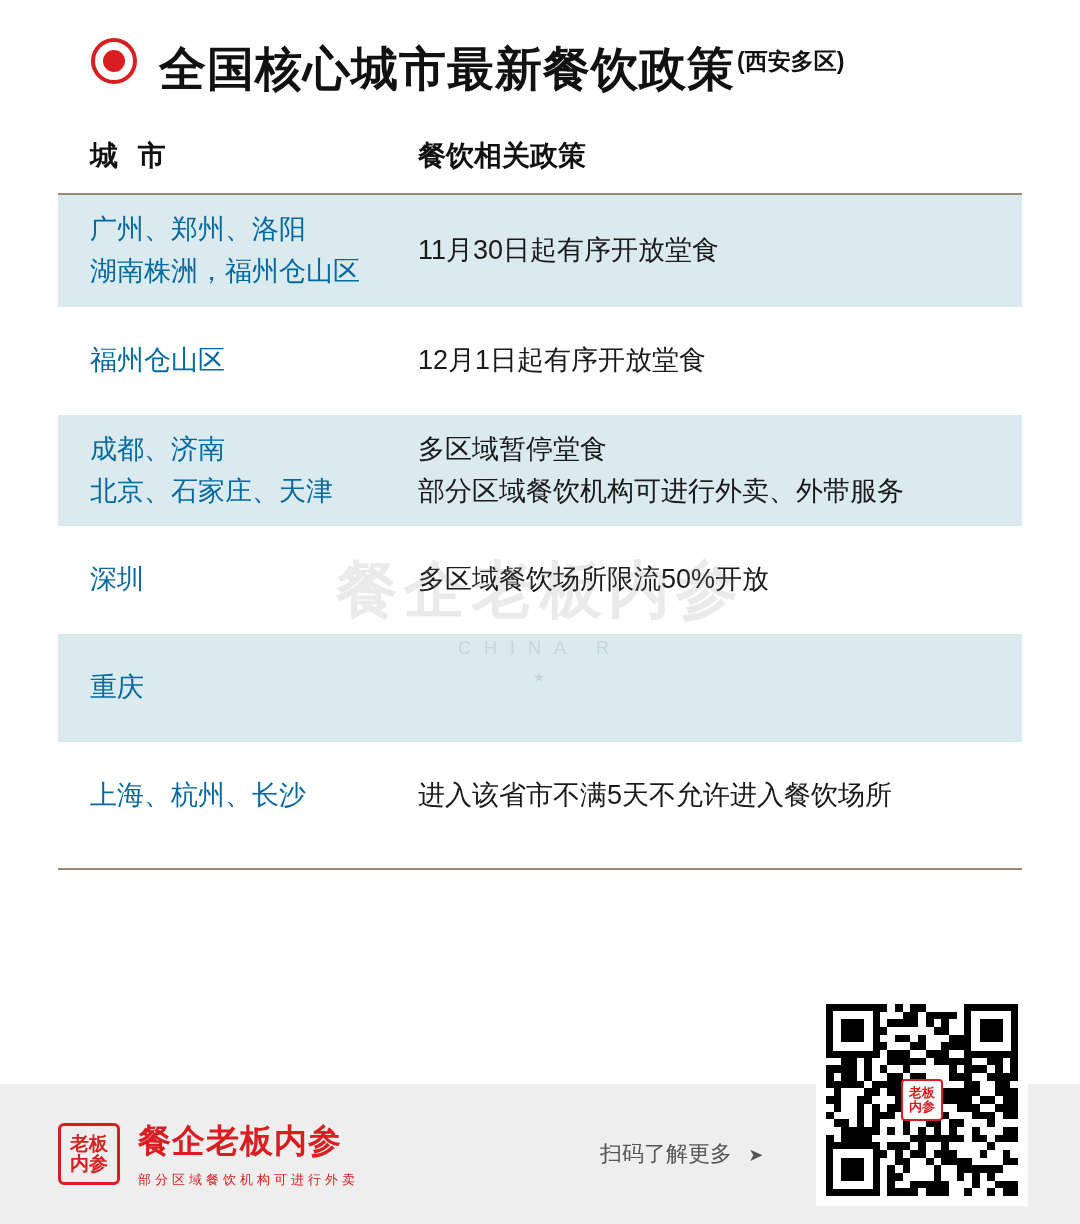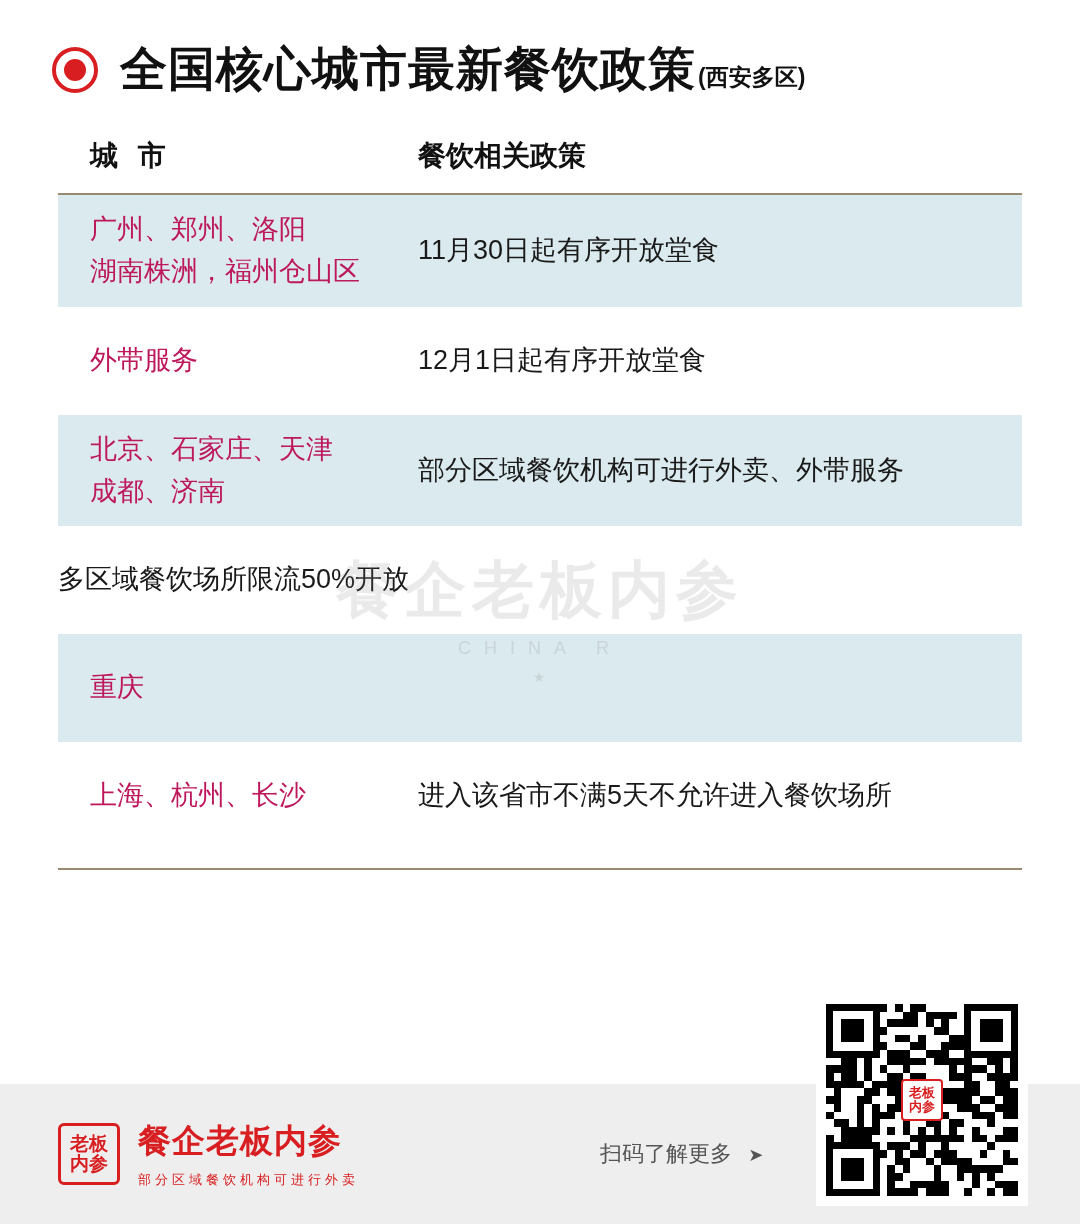--- a/index.html
+++ b/index.html
@@ -19,23 +19,23 @@
   .page {
     position: relative;
     width: 1080px;
     height: 1224px;
     box-sizing: border-box;
   }
 
   
   .header {
     display: flex;
-    align-items: center;
     padding: 38px 40px 0 52px;
     box-sizing: border-box;
+    margin-left: 39px;
   }
   .header-mark {
     width: 46px;
     height: 46px;
     border-radius: 50%;
     border: 4px solid #d81e20;
     box-sizing: border-box;
     display: flex;
     align-items: center;
     justify-content: center;
@@ -99,21 +99,21 @@
   }
   .row.shaded {
     background: #dbeaee;
   }
   .row .cell-city {
     width: 360px;
     padding: 14px 16px 14px 32px;
     box-sizing: border-box;
     font-size: 27px;
     line-height: 1.55;
-    color: #be185d;
+    color: #0369a1;
   }
   .row .cell-policy {
     flex: 1;
     padding: 14px 10px 14px 0;
     box-sizing: border-box;
     font-size: 27px;
     line-height: 1.55;
     color: #1a1a1a;
   }
   .row .line { display: block; white-space: nowrap; }
@@ -278,38 +278,42 @@
         <span class="line">广州、郑州、洛阳</span>
         <span class="line">湖南株洲，福州仓山区</span>
       </div>
       <div class="cell-policy">
         <span class="line">11月30日起有序开放堂食</span>
       </div>
     </div>
 
     <div class="row">
       <div class="cell-city">
-        <span class="line">外带服务</span>
+        <span class="line">福州仓山区</span>
       </div>
       <div class="cell-policy">
         <span class="line">12月1日起有序开放堂食</span>
       </div>
     </div>
 
     <div class="row shaded">
       <div class="cell-city">
+        <span class="line">成都、济南</span>
         <span class="line">北京、石家庄、天津</span>
-        <span class="line">成都、济南</span>
       </div>
       <div class="cell-policy">
+        <span class="line">多区域暂停堂食</span>
         <span class="line">部分区域餐饮机构可进行外卖、外带服务</span>
       </div>
     </div>
 
     <div class="row">
+      <div class="cell-city">
+        <span class="line">深圳</span>
+      </div>
       <div class="cell-policy">
         <span class="line">多区域餐饮场所限流50%开放</span>
       </div>
     </div>
 
     <div class="row shaded">
       <div class="cell-city">
         <span class="line">重庆</span>
       </div>
     </div>

